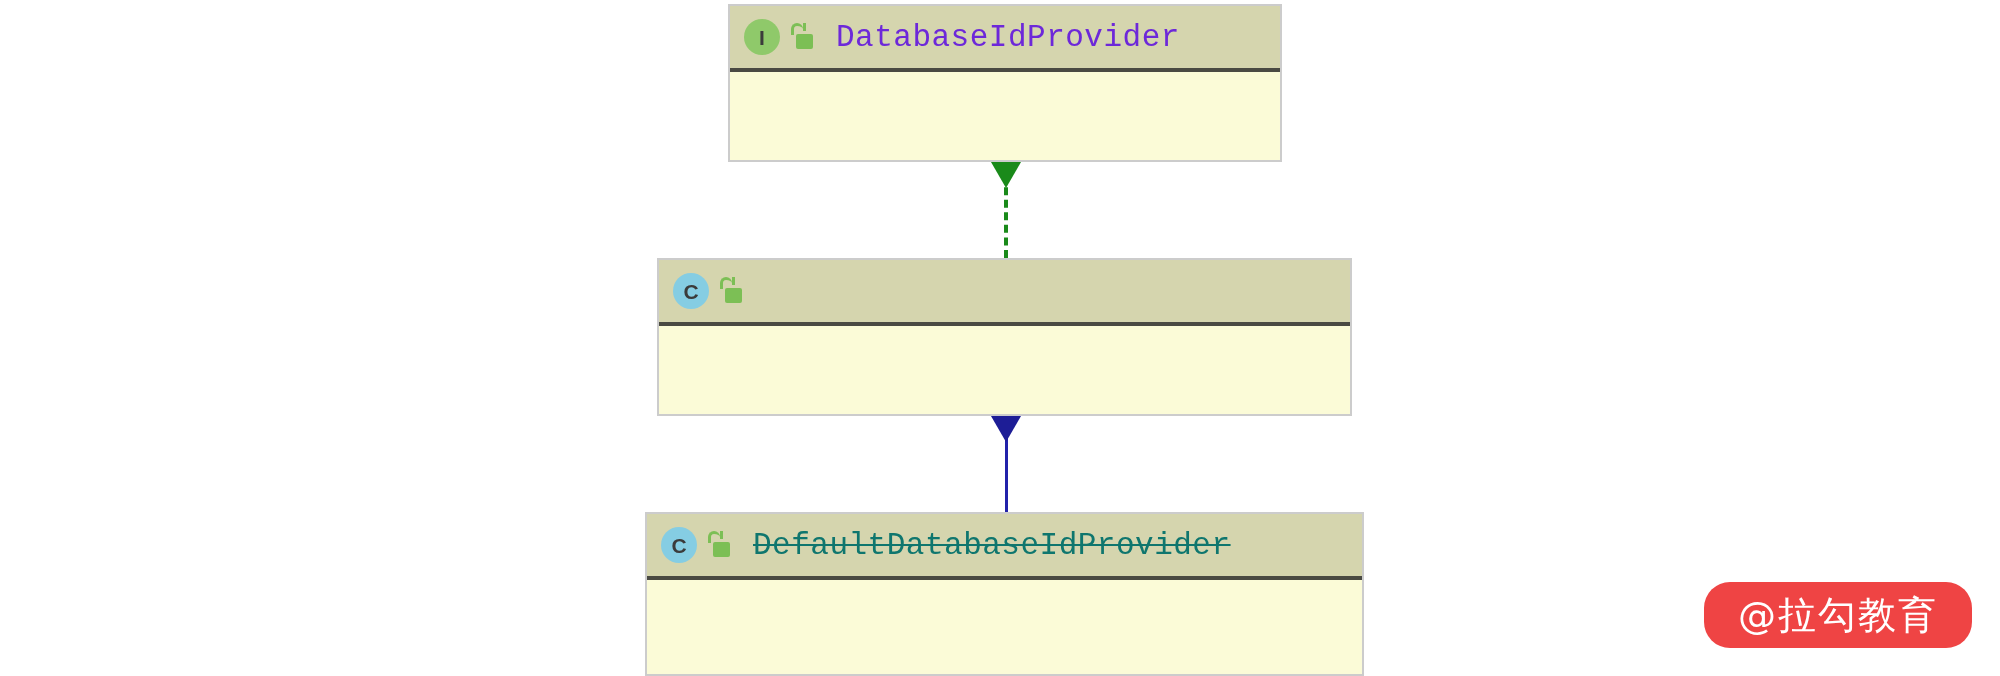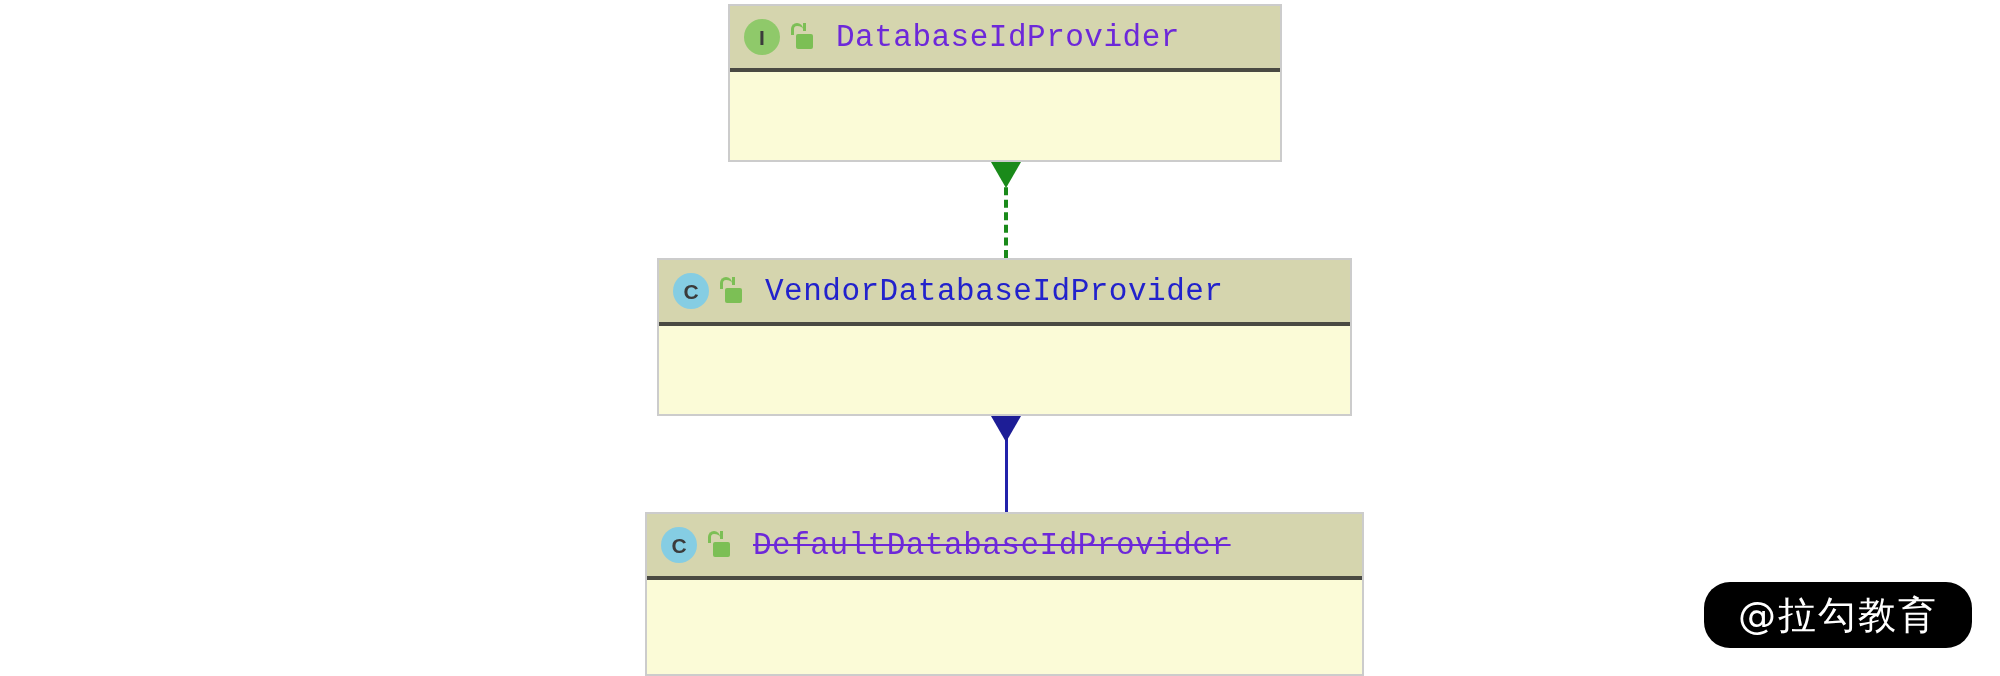--- a/index.html
+++ b/index.html
@@ -105,21 +105,21 @@
   .class-name {
     margin-left: 22px;
     font-family: "Liberation Mono", "DejaVu Sans Mono", monospace;
     font-size: 31px;
     letter-spacing: 0.5px;
     white-space: nowrap;
     line-height: 1;
   }
   .name-plain      { color: #6d28d9; }
   .name-link       { color: #2222cc; }
-  .name-deprecated { color: #6d28d9; text-decoration: line-through; text-decoration-thickness: 2px; }
+  .name-deprecated { color: #0f766e; text-decoration: line-through; text-decoration-thickness: 2px; }
 
   
   .connector { position: absolute; }
   .conn-line-dashed {
     position: absolute;
     width: 0;
     border-left: 4px dashed #1a8a1a;
   }
   .conn-line-solid {
     position: absolute;
@@ -134,21 +134,21 @@
     border-right: 15px solid transparent;
   }
   .arrowhead-green { border-bottom: 26px solid #1a8a1a; }
   .arrowhead-blue  { border-bottom: 26px solid #1d1d96; }
 
   
   .watermark {
     position: absolute;
     right: 28px;
     bottom: 28px;
-    background: #000000;
+    background: #ef4444;
     border-radius: 26px;
     padding: 14px 34px;
     color: #ffffff;
     font-family: "DejaVu Sans", sans-serif;
     font-size: 38px;
     letter-spacing: 2px;
     line-height: 1;
     user-select: none;
   }
 </style>
@@ -174,21 +174,20 @@
     <div class="arrowhead arrowhead-green" style="left:991px; top:162px; transform: rotate(180deg); transform-origin: 15px 13px;"></div>
   </div>
 
   <div class="uml-box" style="left:657px; top:258px; width:695px; height:158px;">
     <div class="uml-header">
       <span class="kind-icon kind-class">C</span>
       <span class="lock-icon">
         <span class="shackle"></span>
         <span class="body"></span>
       </span>
-      <span class="class-name name-link">VendorDatabaseIdProvider</span>
     </div>
     <div class="uml-body" style="height:88px;"></div>
   </div>
 
   <div class="connector" style="left:0; top:0; width:2000px; height:676px; pointer-events:none;">
     <div class="conn-line-solid" style="left:1005px; top:416px; height:96px;"></div>
     <div class="arrowhead arrowhead-blue" style="left:991px; top:416px; transform: rotate(180deg); transform-origin: 15px 13px;"></div>
   </div>
 
   <div class="uml-box" style="left:645px; top:512px; width:719px; height:164px;">

